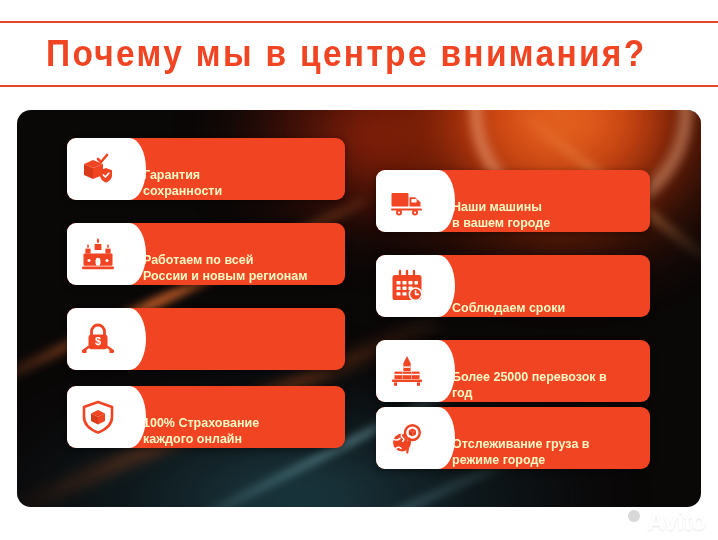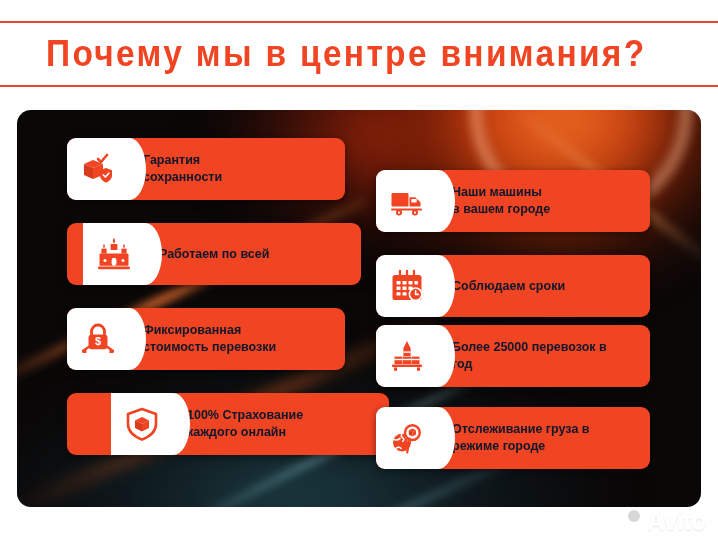--- a/index.html
+++ b/index.html
@@ -86,22 +86,22 @@
   .pod{
     position:relative;flex:0 0 auto;background:#ffffff;
     display:flex;align-items:center;justify-content:center;
   }
   .pod::after{
     content:"";position:absolute;right:-17px;top:0;bottom:0;width:34px;
     background:#ffffff;border-radius:50%;
   }
   .pod svg{position:relative;z-index:2;display:block;}
   .card-text{
-    flex:1 1 auto;display:flex;align-items:center;
-    color:#0f172a;font-weight:700;
+    flex:1 1 auto;display:flex;align-items:flex-end;
+    color:#fef9c3;font-weight:700;
     line-height:1.33;
   }
 
   
   .col-l{left:50px;width:278px;}
   .col-l .pod{width:62px;}
   .col-l .card-text{padding-left:14px;padding-right:10px;font-size:12.5px;}
 
   
   .col-r{left:359px;width:274px;}
@@ -155,62 +155,57 @@
         </svg>
       </div>
       <div class="card-text">
         <span>
           <span>Гарантия</span><br>
           <span>сохранности</span>
         </span>
       </div>
     </div>
 
-    <div class="card col-l h62" style="top:113px;padding-left:16px;">
+    <div class="card col-l h62" style="top:113px;">
       <div class="pod">
         <svg width="34" height="34" viewBox="0 0 34 34">
           <path d="M17 1 c1.6 2.2 1.6 4 0 5.4 c-1.6 -1.4 -1.6 -3.2 0 -5.4 z" fill="#f04423"></path>
           <path d="M7 7 c1.2 1.8 1.2 3 0 4.2 c-1.2 -1.2 -1.2 -2.4 0 -4.2 z" fill="#f04423"></path>
           <path d="M27 7 c1.2 1.8 1.2 3 0 4.2 c-1.2 -1.2 -1.2 -2.4 0 -4.2 z" fill="#f04423"></path>
           <rect x="13.6" y="7" width="6.8" height="6" fill="#f04423"></rect>
           <rect x="4.4" y="11.6" width="5.2" height="5" fill="#f04423"></rect>
           <rect x="24.4" y="11.6" width="5.2" height="5" fill="#f04423"></rect>
           <rect x="2.5" y="16.4" width="29" height="12.4" rx="1" fill="#f04423"></rect>
           <rect x="14.6" y="20.8" width="4.8" height="8" rx="2.4" fill="#ffffff"></rect>
           <circle cx="8" cy="23.4" r="1.5" fill="#ffffff"></circle>
           <circle cx="26" cy="23.4" r="1.5" fill="#ffffff"></circle>
           <rect x="1" y="29.6" width="32" height="2.6" rx="1.1" fill="#f04423"></rect>
         </svg>
       </div>
       <div class="card-text">
         <span>
           <span>Работаем по всей</span><br>
+          <span>России и новым регионам</span>
         </span>
       </div>
     </div>
 
     <div class="card col-l h62" style="top:198px;">
       <div class="pod">
         <svg width="34" height="34" viewBox="0 0 34 34">
           <path d="M10.5 13 v-3.5 a6.5 6.5 0 0 1 13 0 V13" stroke="#f04423" stroke-width="2.8" fill="none" stroke-linecap="round"></path>
           <rect x="7.5" y="12.6" width="19" height="14.6" rx="3.2" fill="#f04423"></rect>
           <text x="17" y="23.4" font-family="Liberation Sans, sans-serif" font-size="11" font-weight="700" fill="#ffffff" text-anchor="middle">$</text>
           <path d="M7.5 25 L2 29 M26.5 25 L32 29" stroke="#f04423" stroke-width="2.4" stroke-linecap="round"></path>
           <path d="M1.5 28 h4 v3 h-4 z M28.5 28 h4 v3 h-4 z" fill="#f04423"></path>
         </svg>
       </div>
-      <div class="card-text">
-        <span>
-          <span>Фиксированная</span><br>
-          <span>стоимость перевозки</span>
-        </span>
-      </div>
-    </div>
-
-    <div class="card col-l h62" style="top:283px;padding-left:44px;">
+    </div>
+
+    <div class="card col-l h62" style="top:276px;">
       <div class="pod">
         <svg width="34" height="34" viewBox="0 0 34 34">
           <path d="M17 2 L31 7 v10 c0 8 -7.4 13 -14 15.6 C10.4 30 3 25 3 17 V7 z" stroke="#f04423" stroke-width="2.6" fill="none" stroke-linejoin="round"></path>
           <polygon points="17,10 24,13.4 17,16.8 10,13.4" fill="#f04423"></polygon>
           <polygon points="10,13.4 17,16.8 17,24.4 10,21 " fill="#d93a1c"></polygon>
           <polygon points="17,16.8 24,13.4 24,21 17,24.4" fill="#f04423"></polygon>
         </svg>
       </div>
       <div class="card-text">
         <span>
@@ -261,21 +256,21 @@
           <path d="M25.6 21.8 v3.6 h2.8" stroke="#ffffff" stroke-width="1.6" fill="none" stroke-linecap="round" stroke-linejoin="round"></path>
         </svg>
       </div>
       <div class="card-text">
         <span>
           <span>Соблюдаем сроки</span>
         </span>
       </div>
     </div>
 
-    <div class="card col-r h62" style="top:215px;">
+    <div class="card col-r h62" style="top:230px;">
       <div class="pod">
         <svg width="34" height="34" viewBox="0 0 34 34">
           <polygon points="17,2 21,10 13,10" fill="#f04423"></polygon>
           <rect x="13.4" y="10" width="7.2" height="7" fill="#f04423"></rect>
           <rect x="13.4" y="12.4" width="7.2" height="1.4" fill="#ffffff"></rect>
           <rect x="4.5" y="17.6" width="8" height="7.4" fill="#f04423"></rect>
           <rect x="4.5" y="19.8" width="8" height="1.4" fill="#ffffff"></rect>
           <rect x="13" y="17.6" width="8" height="7.4" fill="#f04423"></rect>
           <rect x="13" y="19.8" width="8" height="1.4" fill="#ffffff"></rect>
           <rect x="21.5" y="17.6" width="8" height="7.4" fill="#f04423"></rect>

